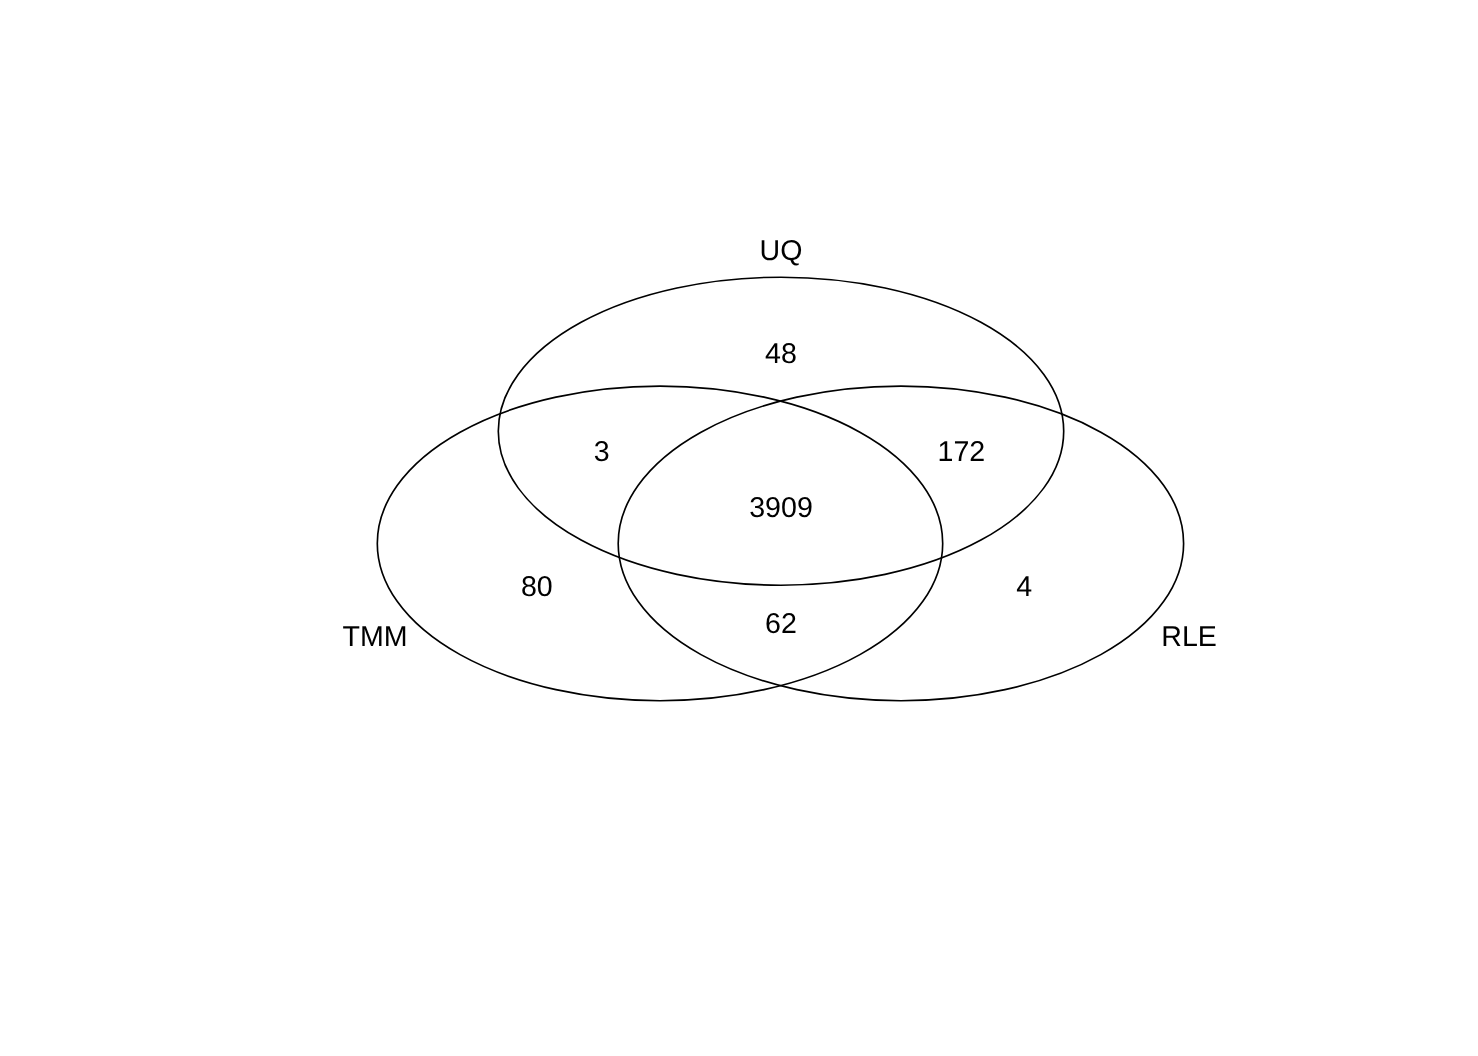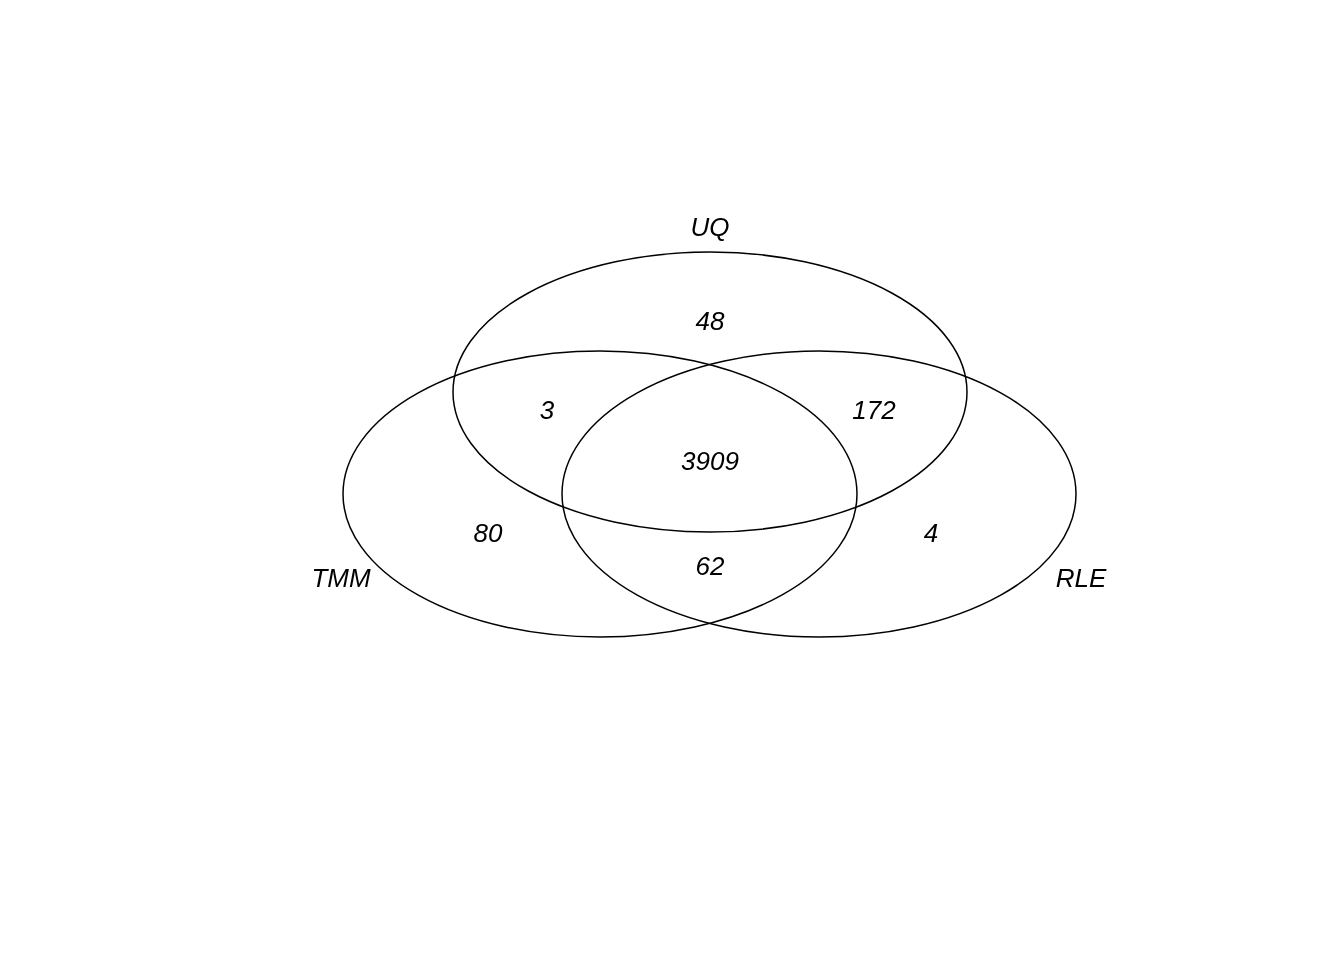--- a/index.html
+++ b/index.html
@@ -7,21 +7,20 @@
     padding: 0;
     background: #ffffff;
   }
   .page {
     position: relative;
     width: 1344px;
     height: 960px;
     background: #ffffff;
     font-family: "Liberation Sans", sans-serif;
     overflow: hidden;
-    font-style: italic;
   }
   svg text {
     font-family: "Liberation Sans", sans-serif;
     font-size: 26px;
     fill: #000000;
   }
   svg ellipse {
     fill: none;
     stroke: #000000;
     stroke-width: 1.5;

